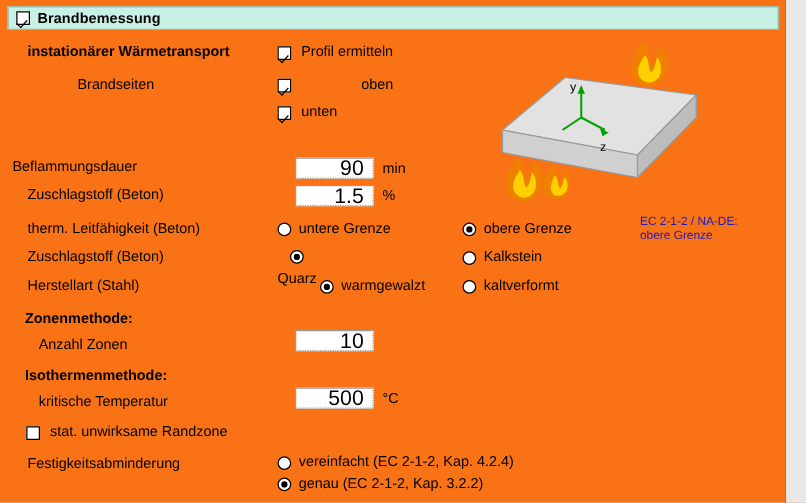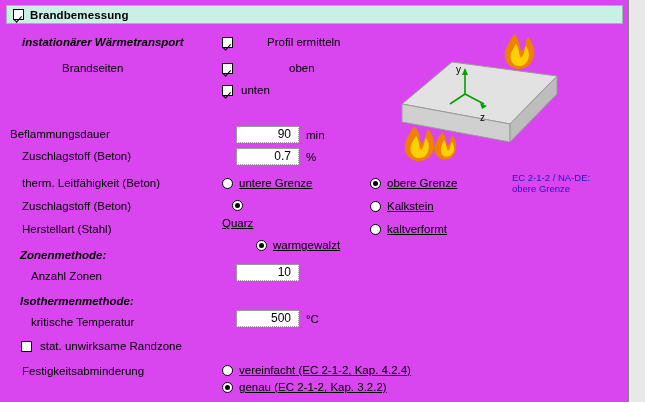--- a/index.html
+++ b/index.html
@@ -7,21 +7,21 @@
     width:645px;height:402px;
     background:#ffffff;
     font-family:"Liberation Sans", sans-serif;
     font-size:11.5px;
     color:#000000;
     overflow:hidden;
     position:relative;
   }
   .panel{
     position:absolute;left:0;top:0;width:629px;height:402px;
-    background:#d946ef;
+    background:#f97316;
     border-right:1px solid #808080;
     box-sizing:border-box;
   }
   .scroll-gutter{
     position:absolute;right:0;top:0;width:16px;height:402px;
     background:#e8e8e8;
   }
   
   .titlebar{
     position:absolute;left:6px;top:5px;width:617px;height:19px;
@@ -49,33 +49,33 @@
     width:11px;height:11px;border:1px solid #000;border-radius:50%;
     background:#fff;display:inline-block;position:relative;box-sizing:border-box;
   }
   .rb.checked::after{
     content:"";position:absolute;left:2px;top:2px;width:5px;height:5px;
     border-radius:50%;background:#000;
   }
   
   .row{position:absolute;display:flex;align-items:center;}
   .lbl{white-space:nowrap;}
-  .bold{font-weight:bold;font-style:italic;}
-  .opt{display:flex;align-items:center;gap:6px;white-space:nowrap;text-decoration:underline;}
+  .bold{font-weight:bold;}
+  .opt{display:flex;align-items:center;gap:6px;white-space:nowrap;}
   
   .tf{
     background:#ffffff;
     border:1px dotted #999;
     border-top:1px solid #9a9a9a;
     border-left:1px solid #9a9a9a;
     box-sizing:border-box;
     height:17px;line-height:15px;
     text-align:right;
     padding-right:7px;
-    font-size:12px;
+    font-size:17px;
     font-family:"Liberation Sans", sans-serif;
   }
   .unit{margin-left:7px;}
   
   .graphic{
     position:absolute;left:392px;top:32px;width:175px;height:130px;
   }
   .note{
     position:absolute;left:512px;top:172px;
     color:#1b1bbb;font-size:9.5px;line-height:11px;
@@ -87,21 +87,21 @@
 <div class="panel">
 
   <div class="titlebar">
     <span class="cb checked"></span>
     <span class="label">Brandbemessung</span>
   </div>
 
   <div class="row" style="left:22px;top:36px;">
     <span class="lbl bold">instationärer Wärmetransport</span>
   </div>
-  <div class="row" style="left:222px;top:36px;gap:26px;">
+  <div class="row" style="left:222px;top:36px;">
     <span class="cb checked"></span>
     <span class="lbl" style="margin-left:8px;">Profil ermitteln</span>
   </div>
 
   <div class="row" style="left:22px;top:62px;margin-left:40px;">
     <span class="lbl">Brandseiten</span>
   </div>
   <div class="row" style="left:222px;top:62px;gap:48px;">
     <span class="cb checked"></span>
     <span class="lbl" style="margin-left:8px;">oben</span>
@@ -152,21 +152,21 @@
   </div>
   <div class="row" style="left:236px;top:126px;">
     <div class="tf" style="width:63px;">90</div>
     <span class="unit">min</span>
   </div>
 
   <div class="row" style="left:22px;top:150px;">
     <span class="lbl">Zuschlagstoff (Beton)</span>
   </div>
   <div class="row" style="left:236px;top:148px;">
-    <div class="tf" style="width:63px;">0.7</div>
+    <div class="tf" style="width:63px;">1.5</div>
     <span class="unit">%</span>
   </div>
 
   <div class="row" style="left:22px;top:177px;">
     <span class="lbl">therm. Leitfähigkeit (Beton)</span>
   </div>
   <div class="row opt" style="left:222px;top:177px;">
     <span class="rb"></span>
     <span class="lbl">untere Grenze</span>
   </div>
@@ -183,21 +183,21 @@
     <span class="lbl">Quarz</span>
   </div>
   <div class="row opt" style="left:370px;top:200px;">
     <span class="rb"></span>
     <span class="lbl">Kalkstein</span>
   </div>
 
   <div class="row" style="left:22px;top:223px;">
     <span class="lbl">Herstellart (Stahl)</span>
   </div>
-  <div class="row opt" style="left:222px;top:239px;padding-left:34px;">
+  <div class="row opt" style="left:222px;top:223px;padding-left:34px;">
     <span class="rb checked"></span>
     <span class="lbl">warmgewalzt</span>
   </div>
   <div class="row opt" style="left:370px;top:223px;">
     <span class="rb"></span>
     <span class="lbl">kaltverformt</span>
   </div>
 
   <div class="row" style="left:20px;top:249px;">
     <span class="lbl bold">Zonenmethode:</span>

